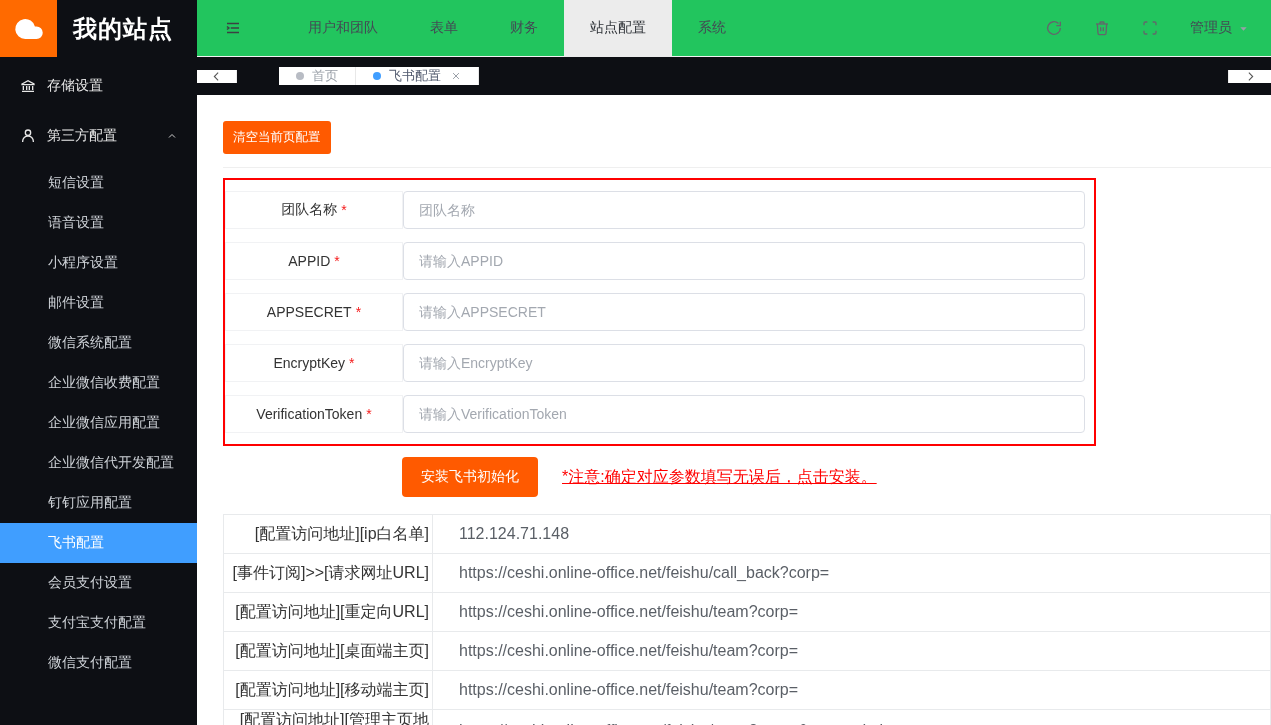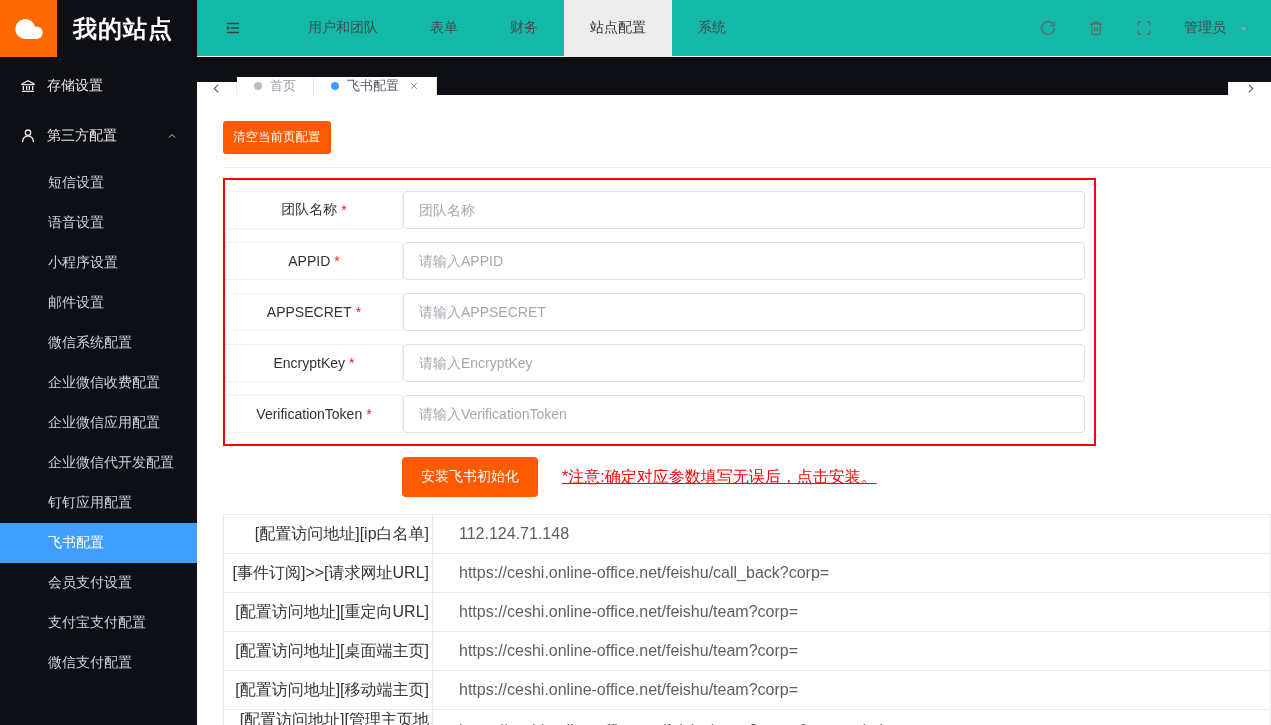--- a/index.html
+++ b/index.html
@@ -17,32 +17,32 @@
   .menu-item .mi-icon { width:16px; height:16px; margin-right:11px; color:#e8e8e8; flex-shrink:0; }
   .menu-item .chev { margin-left:auto; color:#cfcfcf; }
   .submenu { padding-top:2px; }
   .sub-item { height:40px; display:flex; align-items:center; padding-left:48px; color:#cfd3d8; font-size:14px; cursor:pointer; }
   .sub-item.active { background:#409eff; color:#fff; }
 
   
   .main { flex:1; display:flex; flex-direction:column; min-width:0; }
 
   
-  .topbar { height:57px; flex-shrink:0; background:#14b8a6; display:flex; align-items:center; border-bottom:1px solid #f2f2f2; }
+  .topbar { height:57px; flex-shrink:0; background:#22c55e; display:flex; align-items:center; border-bottom:1px solid #f2f2f2; }
   .collapse-btn { margin-left:27px; color:#3c4043; display:flex; align-items:center; cursor:pointer; }
   .topnav { display:flex; height:57px; margin-left:40px; }
   .topnav-item { height:57px; display:flex; align-items:center; padding:0 26px; color:#434a54; font-size:14px; cursor:pointer; }
   .topnav-item.active { background:#ececec; color:#2f3338; }
   .topbar-right { margin-left:auto; display:flex; align-items:center; gap:32px; margin-right:22px; color:#63666b; }
   .tb-icon { display:flex; align-items:center; cursor:pointer; color:#63666b; }
-  .user-box { display:flex; align-items:center; gap:12px; cursor:pointer; color:#434a54;justify-content:center; }
+  .user-box { display:flex; align-items:center; gap:6px; cursor:pointer; color:#434a54;justify-content:center; }
   .user-box .caret { color:#9aa0a8; }
 
   
-  .tags-bar { height:38px; flex-shrink:0; background:#0d0f14; display:flex; align-items:flex-end; }
+  .tags-bar { height:38px; flex-shrink:0; background:#0d0f14; display:flex; align-items:center;gap:42px; }
   .tab-arrow { width:40px; background:#fff; display:flex; align-items:center; justify-content:center; color:#555; cursor:pointer; }
   .tab-arrow.left { border-right:1px solid #ececec; }
   .tab-arrow.right { width:43px; margin-left:auto; border-left:1px solid #ececec; }
   .tabs { display:flex; }
   .tab { background:#fff; display:flex; align-items:center; gap:8px; padding:0 17px; border-right:1px solid #e8e8e8; font-size:13px; color:#9aa0a8; cursor:pointer; }
   .tab.active { color:#515a6e; }
   .dot { width:8px; height:8px; border-radius:50%; background:#b8bcc4; }
   .tab.active .dot { background:#409eff; }
   .tab-close { color:#9aa0a8; display:flex; align-items:center; margin-left:2px; cursor:pointer; }
 

